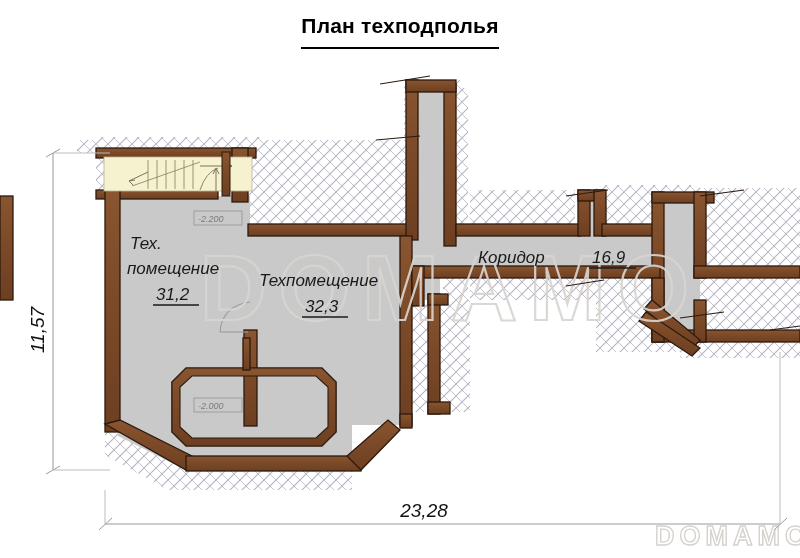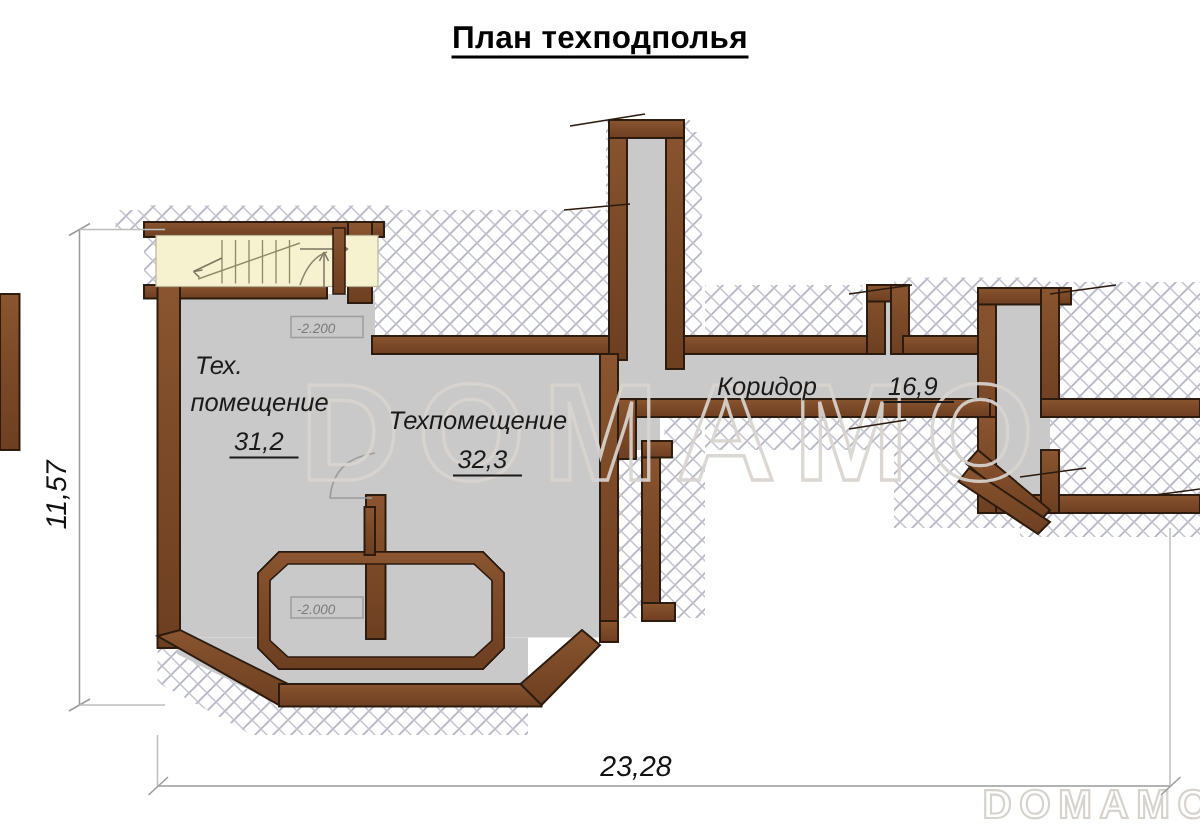--- a/index.html
+++ b/index.html
@@ -27,21 +27,21 @@
     width: 800px;
     text-align: center;
     font-family: "Liberation Sans", sans-serif;
     font-size: 21px;
     font-weight: 700;
     color: #000000;
     letter-spacing: 0.2px;
   }
   .plan-title span {
     border-bottom: 2px solid #000;
-    padding-bottom: 0;
+    padding-bottom: 10px;
   }
   svg { display: block; }
   text { font-family: "Liberation Sans", sans-serif; }
   .room-name {
     font-style: italic;
     font-size: 17px;
     fill: #1a1a1a;
   }
   .room-area {
     font-style: italic;

